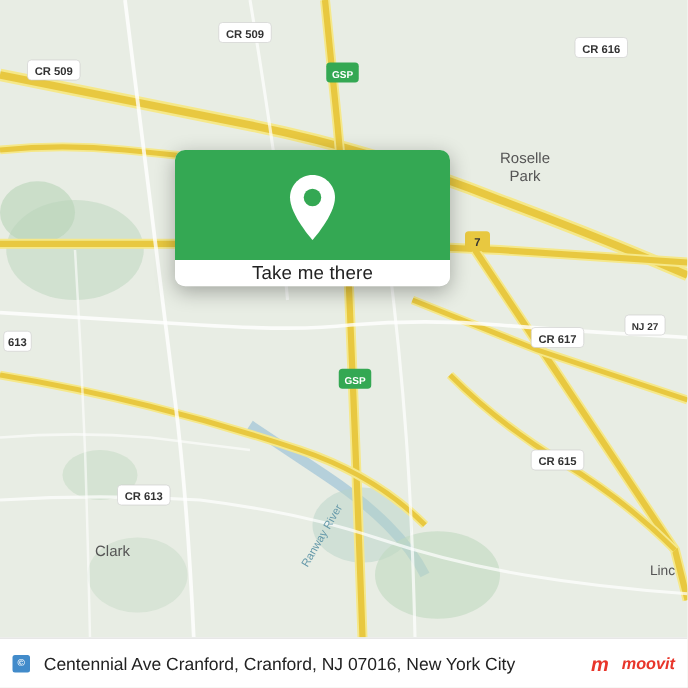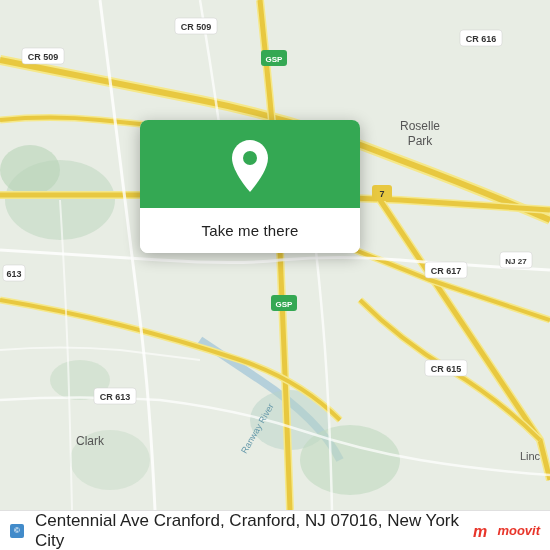--- a/index.html
+++ b/index.html
@@ -45,21 +45,21 @@
       background: #34a853;
       padding: 18px 0 14px 0;
       display: flex;
       justify-content: center;
       align-items: center;
     }
 
     #card-button {
       background: white;
       border: none;
-      padding: 14px 20px;
+      padding: 2px 20px;
       width: 100%;
       font-size: 15px;
       font-weight: 500;
       color: #222;
       cursor: pointer;
       text-align: center;
       letter-spacing: 0.01em;
     }
 
     
@@ -96,21 +96,21 @@
       display: inline-flex;
       align-items: center;
       justify-content: center;
       color: white;
       font-size: 8px;
       font-weight: bold;
       margin-right: 3px;
     }
 
     #bottom-bar-address {
-      font-size: 17px;
+      font-size: 14px;
       color: #222;
       flex: 1;
       margin-left: 8px;
     }
 
     #moovit-logo {
       display: flex;
       align-items: center;
       gap: 3px;
       margin-left: auto;

